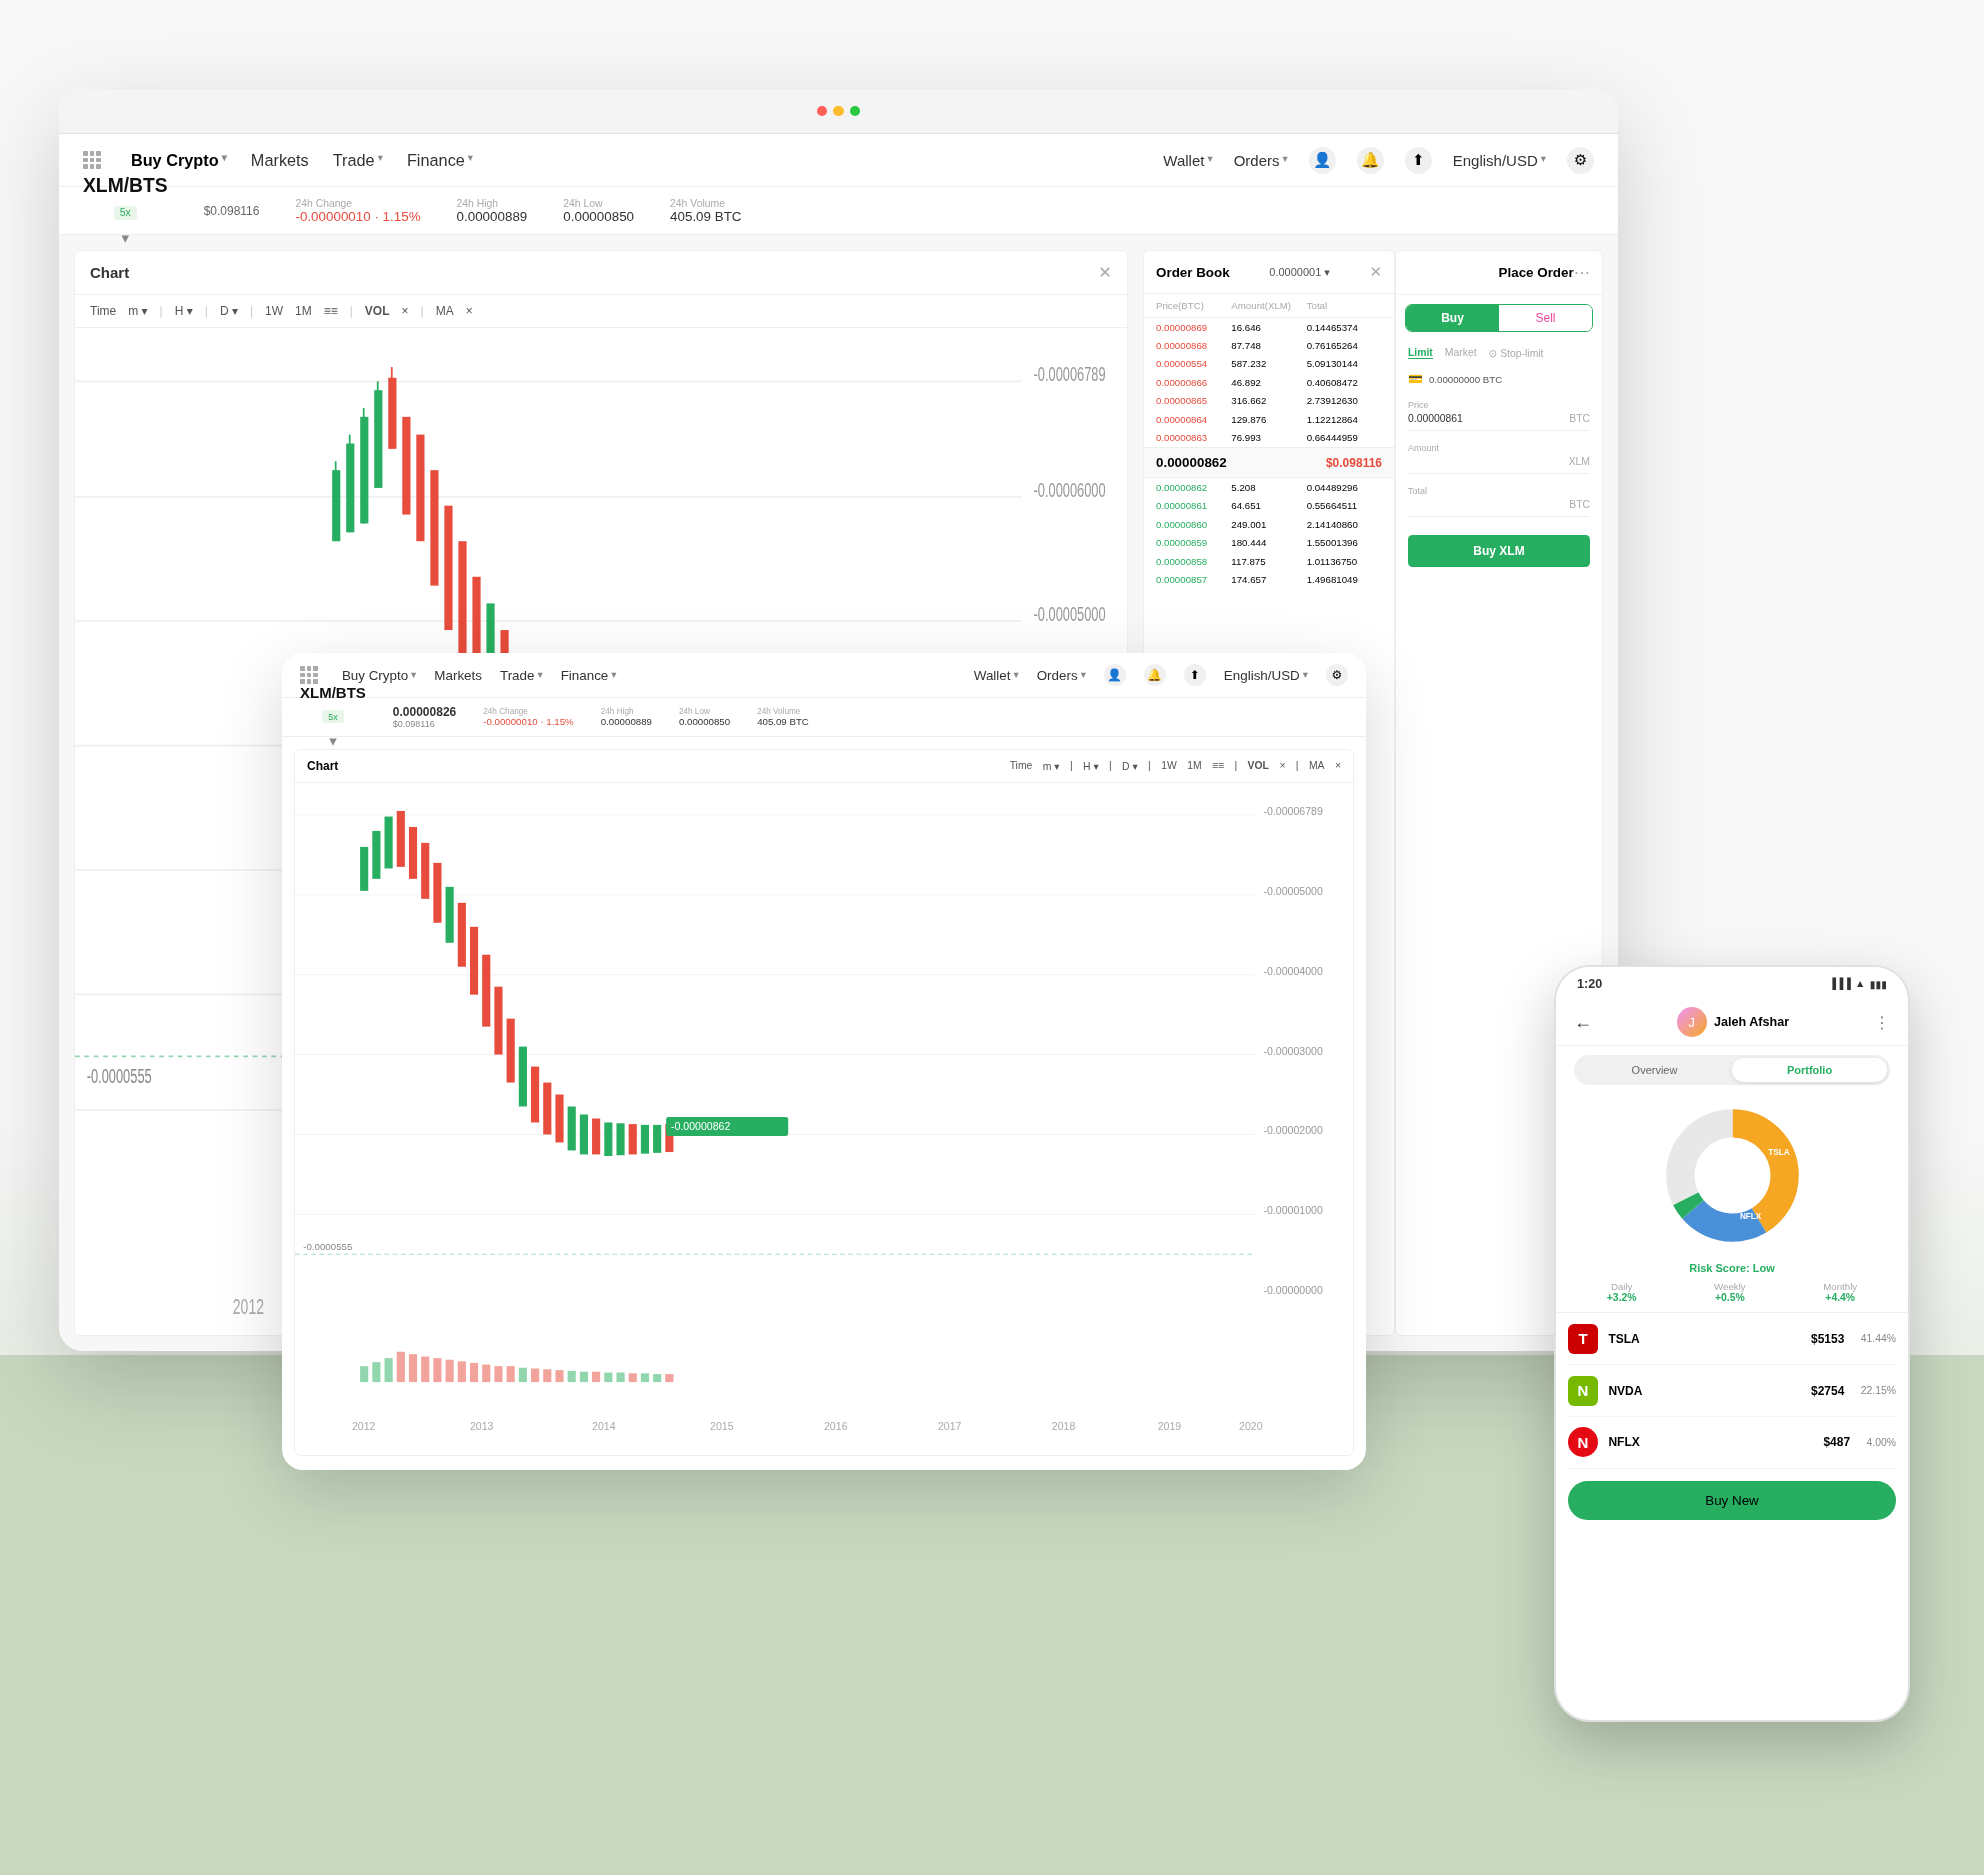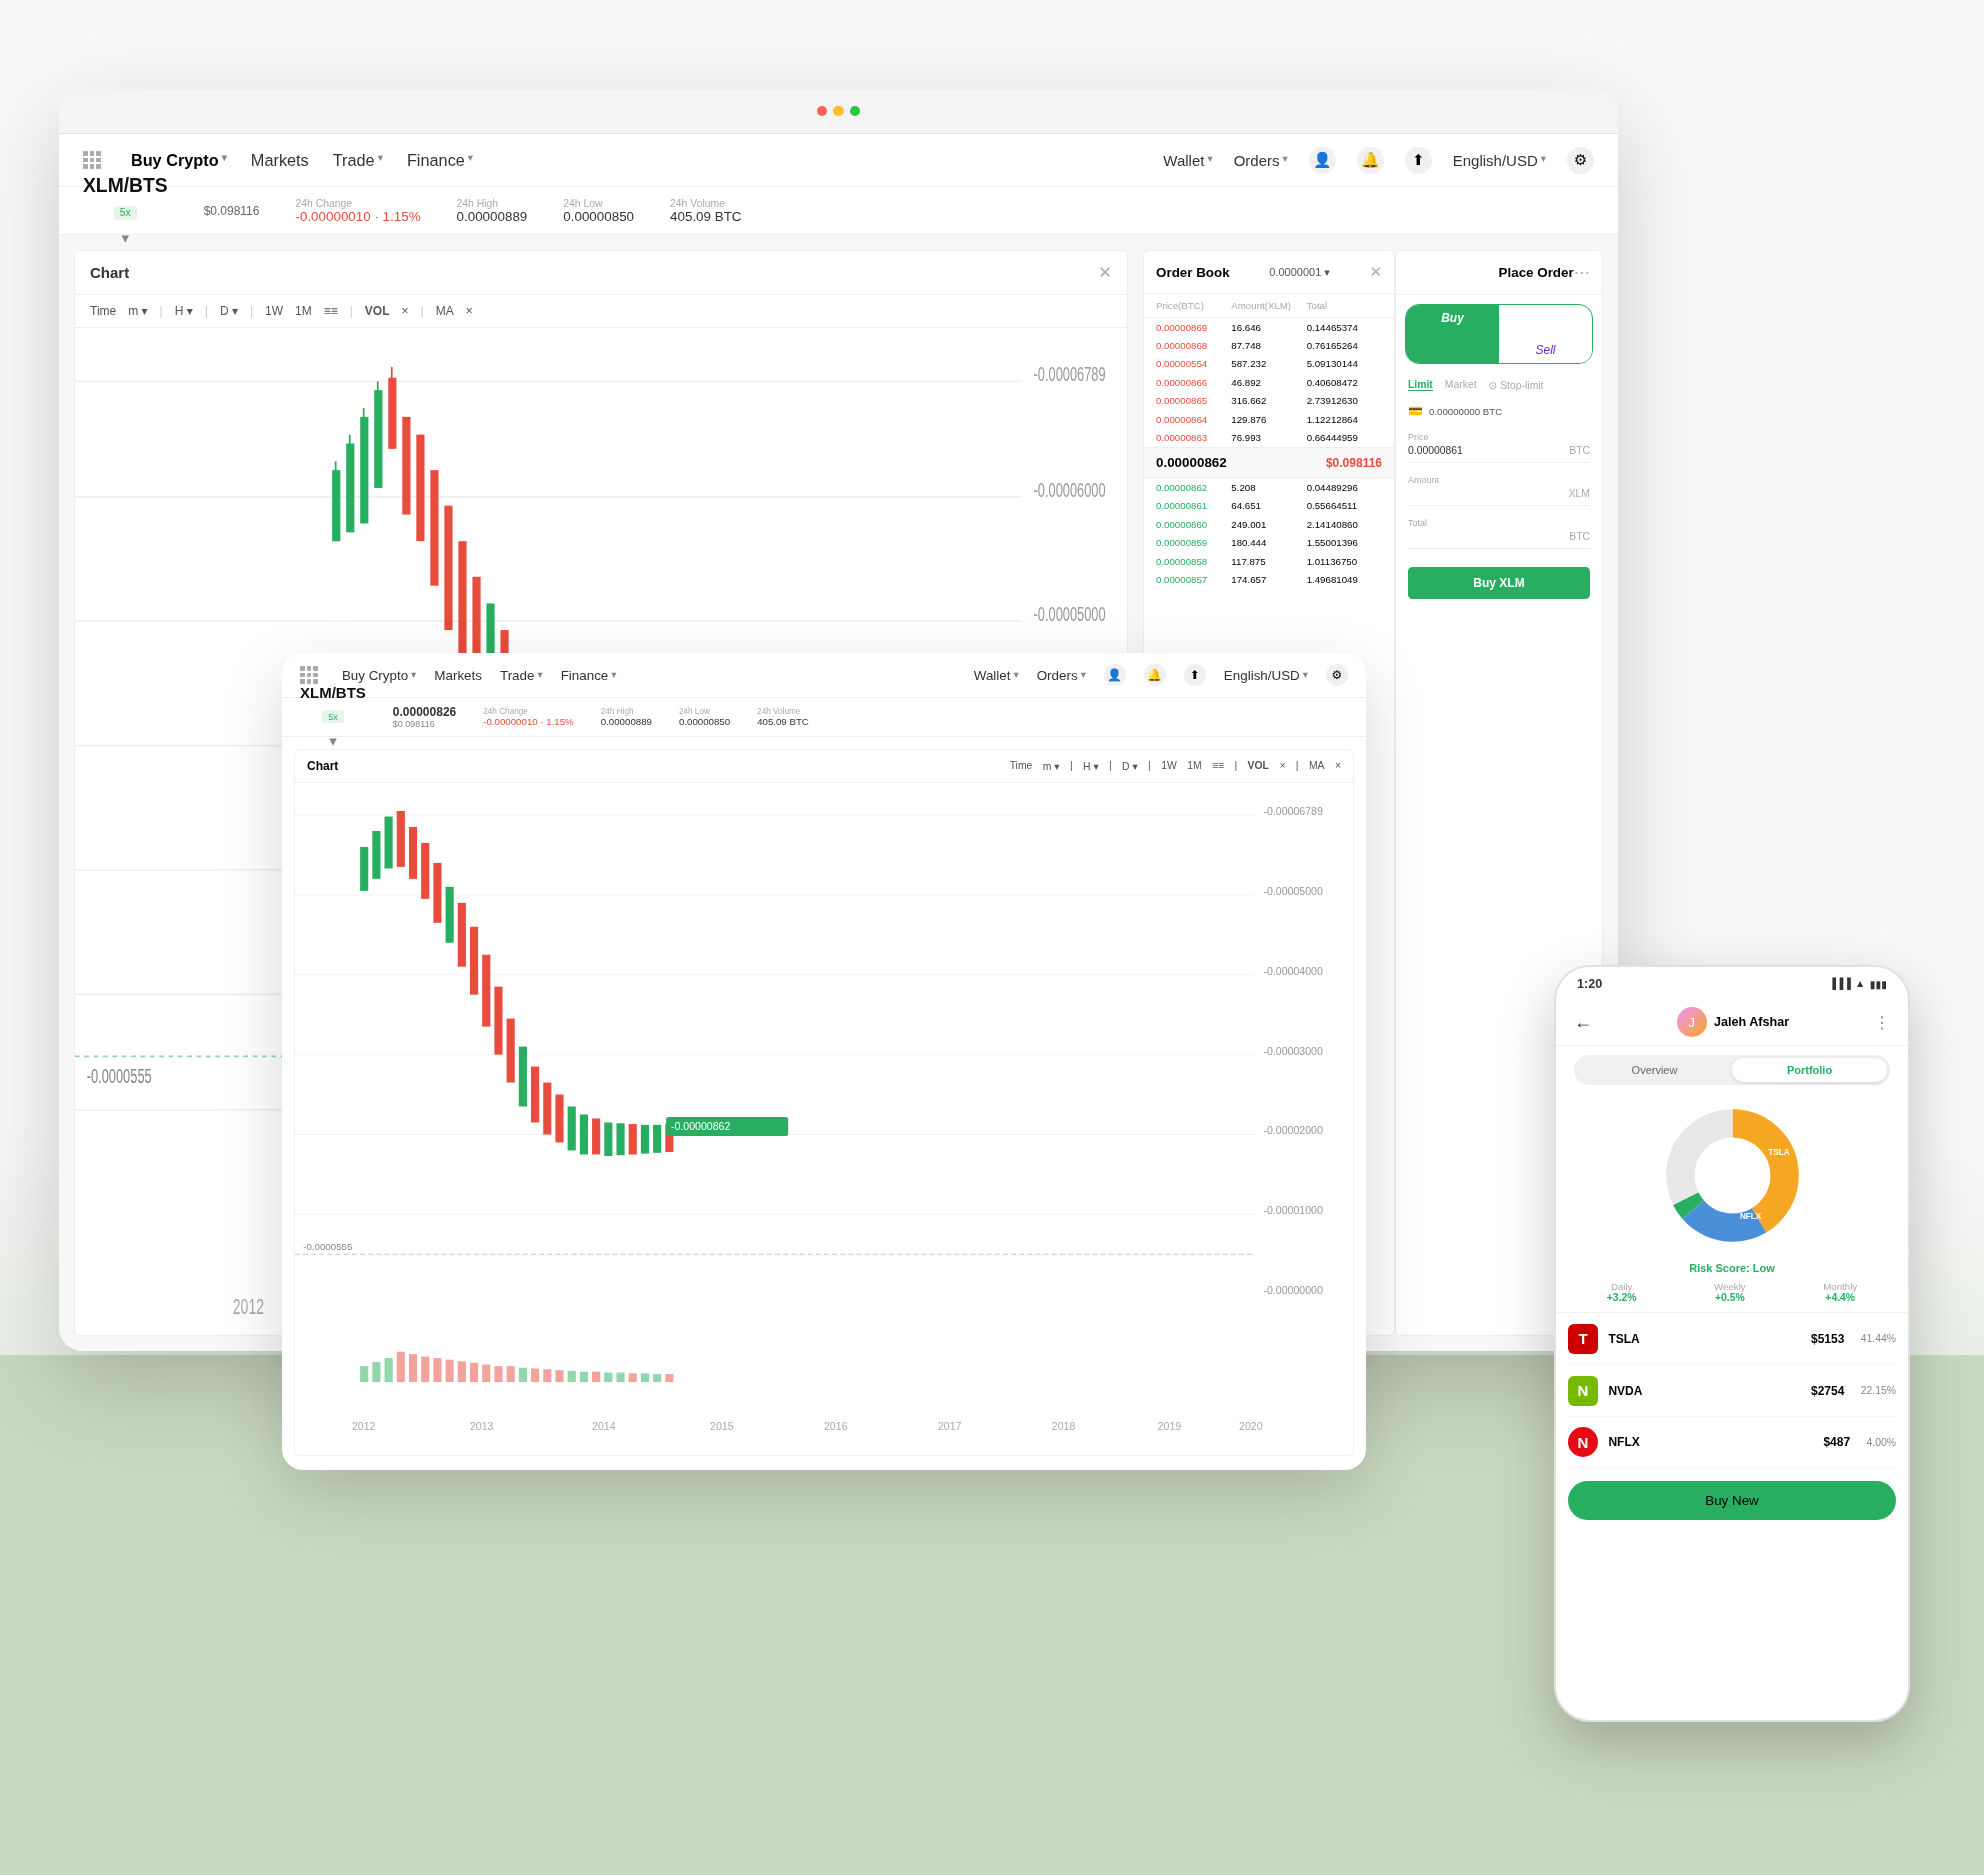--- a/index.html
+++ b/index.html
@@ -242,34 +242,33 @@
       align-items: center;
       justify-content: flex-end;
       padding: 12px 12px;
       border-bottom: 0.7px solid #eee;
     }
     .po-title { font-size: 13.4px; font-weight: 600; }
     .po-more { font-size: 16.3px; color: #aaa; cursor: pointer; }
     .po-tabs {
       display: flex;
       margin: 9px;
-      border-radius: 14px;
+      border-radius: 7px;
       overflow: hidden;
       border: 0.7px solid #27ae60;
-      font-style: italic;
     }
     .po-tab {
       flex: 1;
       text-align: center;
       padding: 6px;
       font-size: 12px;
       cursor: pointer;
     }
     .po-tab.buy { background: #27ae60; color: #fff; font-weight: 600; }
-    .po-tab.sell { background: #fff; color: #6d28d9; margin-top: 32px; }
+    .po-tab.sell { background: #fff; color: #ec4899; }
     .po-order-types {
       display: flex;
       gap: 12px;
       padding: 6px 12px;
       font-size: 10.4px;
     }
     .po-type { color: #aaa; cursor: pointer; }
     .po-type.active { color: #27ae60; font-weight: 600; border-bottom: 1.5px solid #27ae60; }
     .po-balance {
       display: flex;

